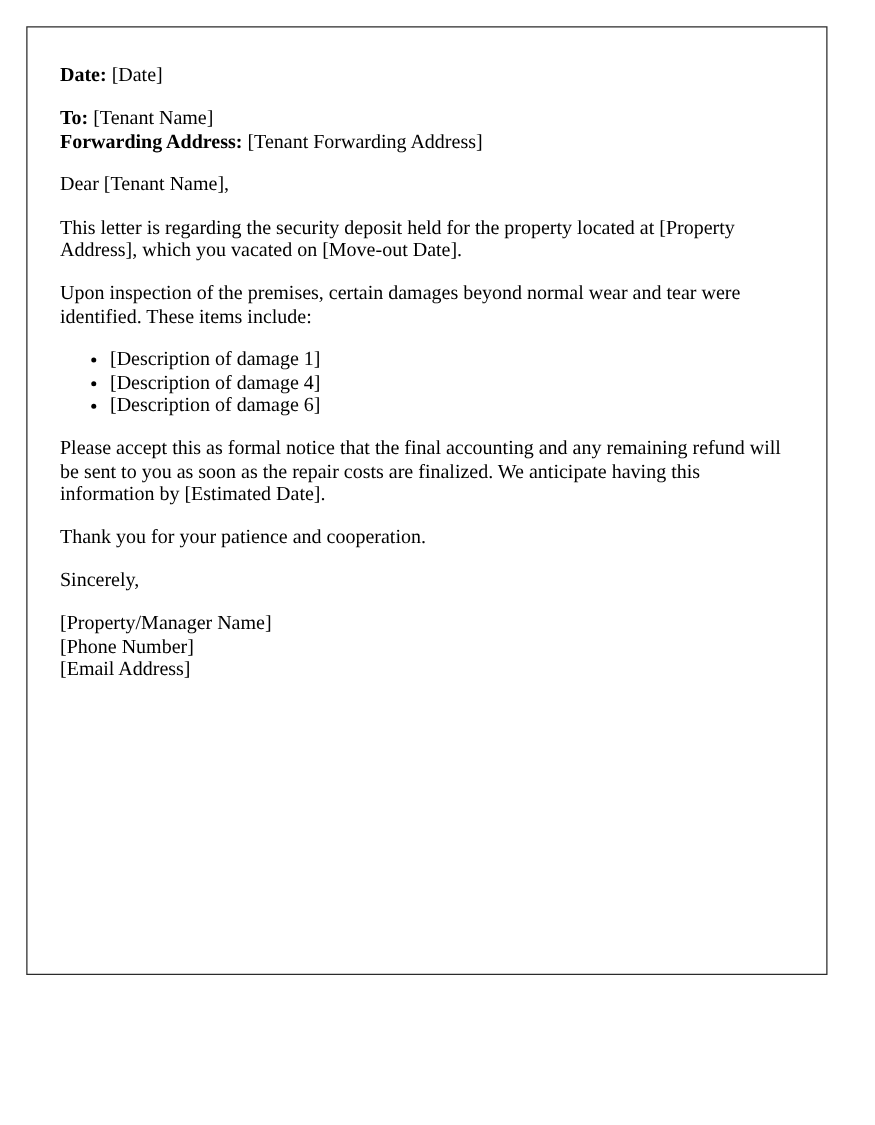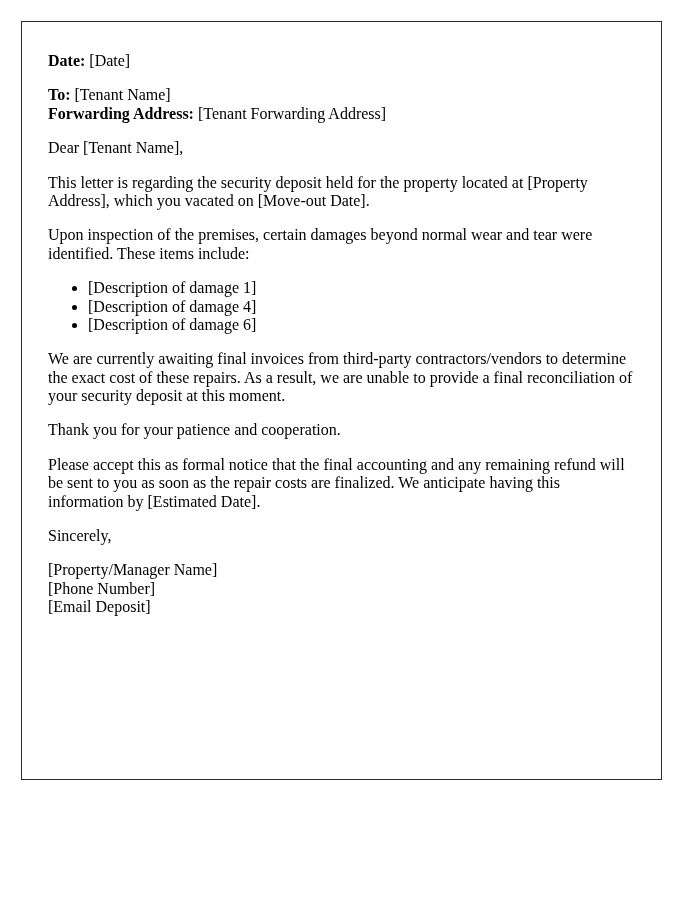--- a/index.html
+++ b/index.html
@@ -60,28 +60,27 @@
     <p>This letter is regarding the security deposit held for the property located at [Property Address], which you vacated on [Move-out Date].</p>
 
     <p>Upon inspection of the premises, certain damages beyond normal wear and tear were identified. These items include:</p>
 
     <ul>
       <li>[Description of damage 1]</li>
       <li>[Description of damage 4]</li>
       <li>[Description of damage 6]</li>
     </ul>
 
-    <p>We are currently awaiting final invoices from third-party contractors/vendors to determine the exact cost of these repairs. As a result, we are unable to provide a final reconciliation of your security deposit at this moment.</p>
+
+    <p>Please accept this as formal notice that the final accounting and any remaining refund will be sent to you as soon as the repair costs are finalized. We anticipate having this information by [Estimated Date].</p>
 
     <p>Thank you for your patience and cooperation.</p>
-
-    <p>Please accept this as formal notice that the final accounting and any remaining refund will be sent to you as soon as the repair costs are finalized. We anticipate having this information by [Estimated Date].</p>
 
     <p>Sincerely,</p>
 
     <p>
       <span class="line">[Property/Manager Name]</span>
       <span class="line">[Phone Number]</span>
-      <span class="line">[Email Deposit]</span>
+      <span class="line">[Email Address]</span>
     </p>
 
   </div>
 </div>
 
 </body></html>

